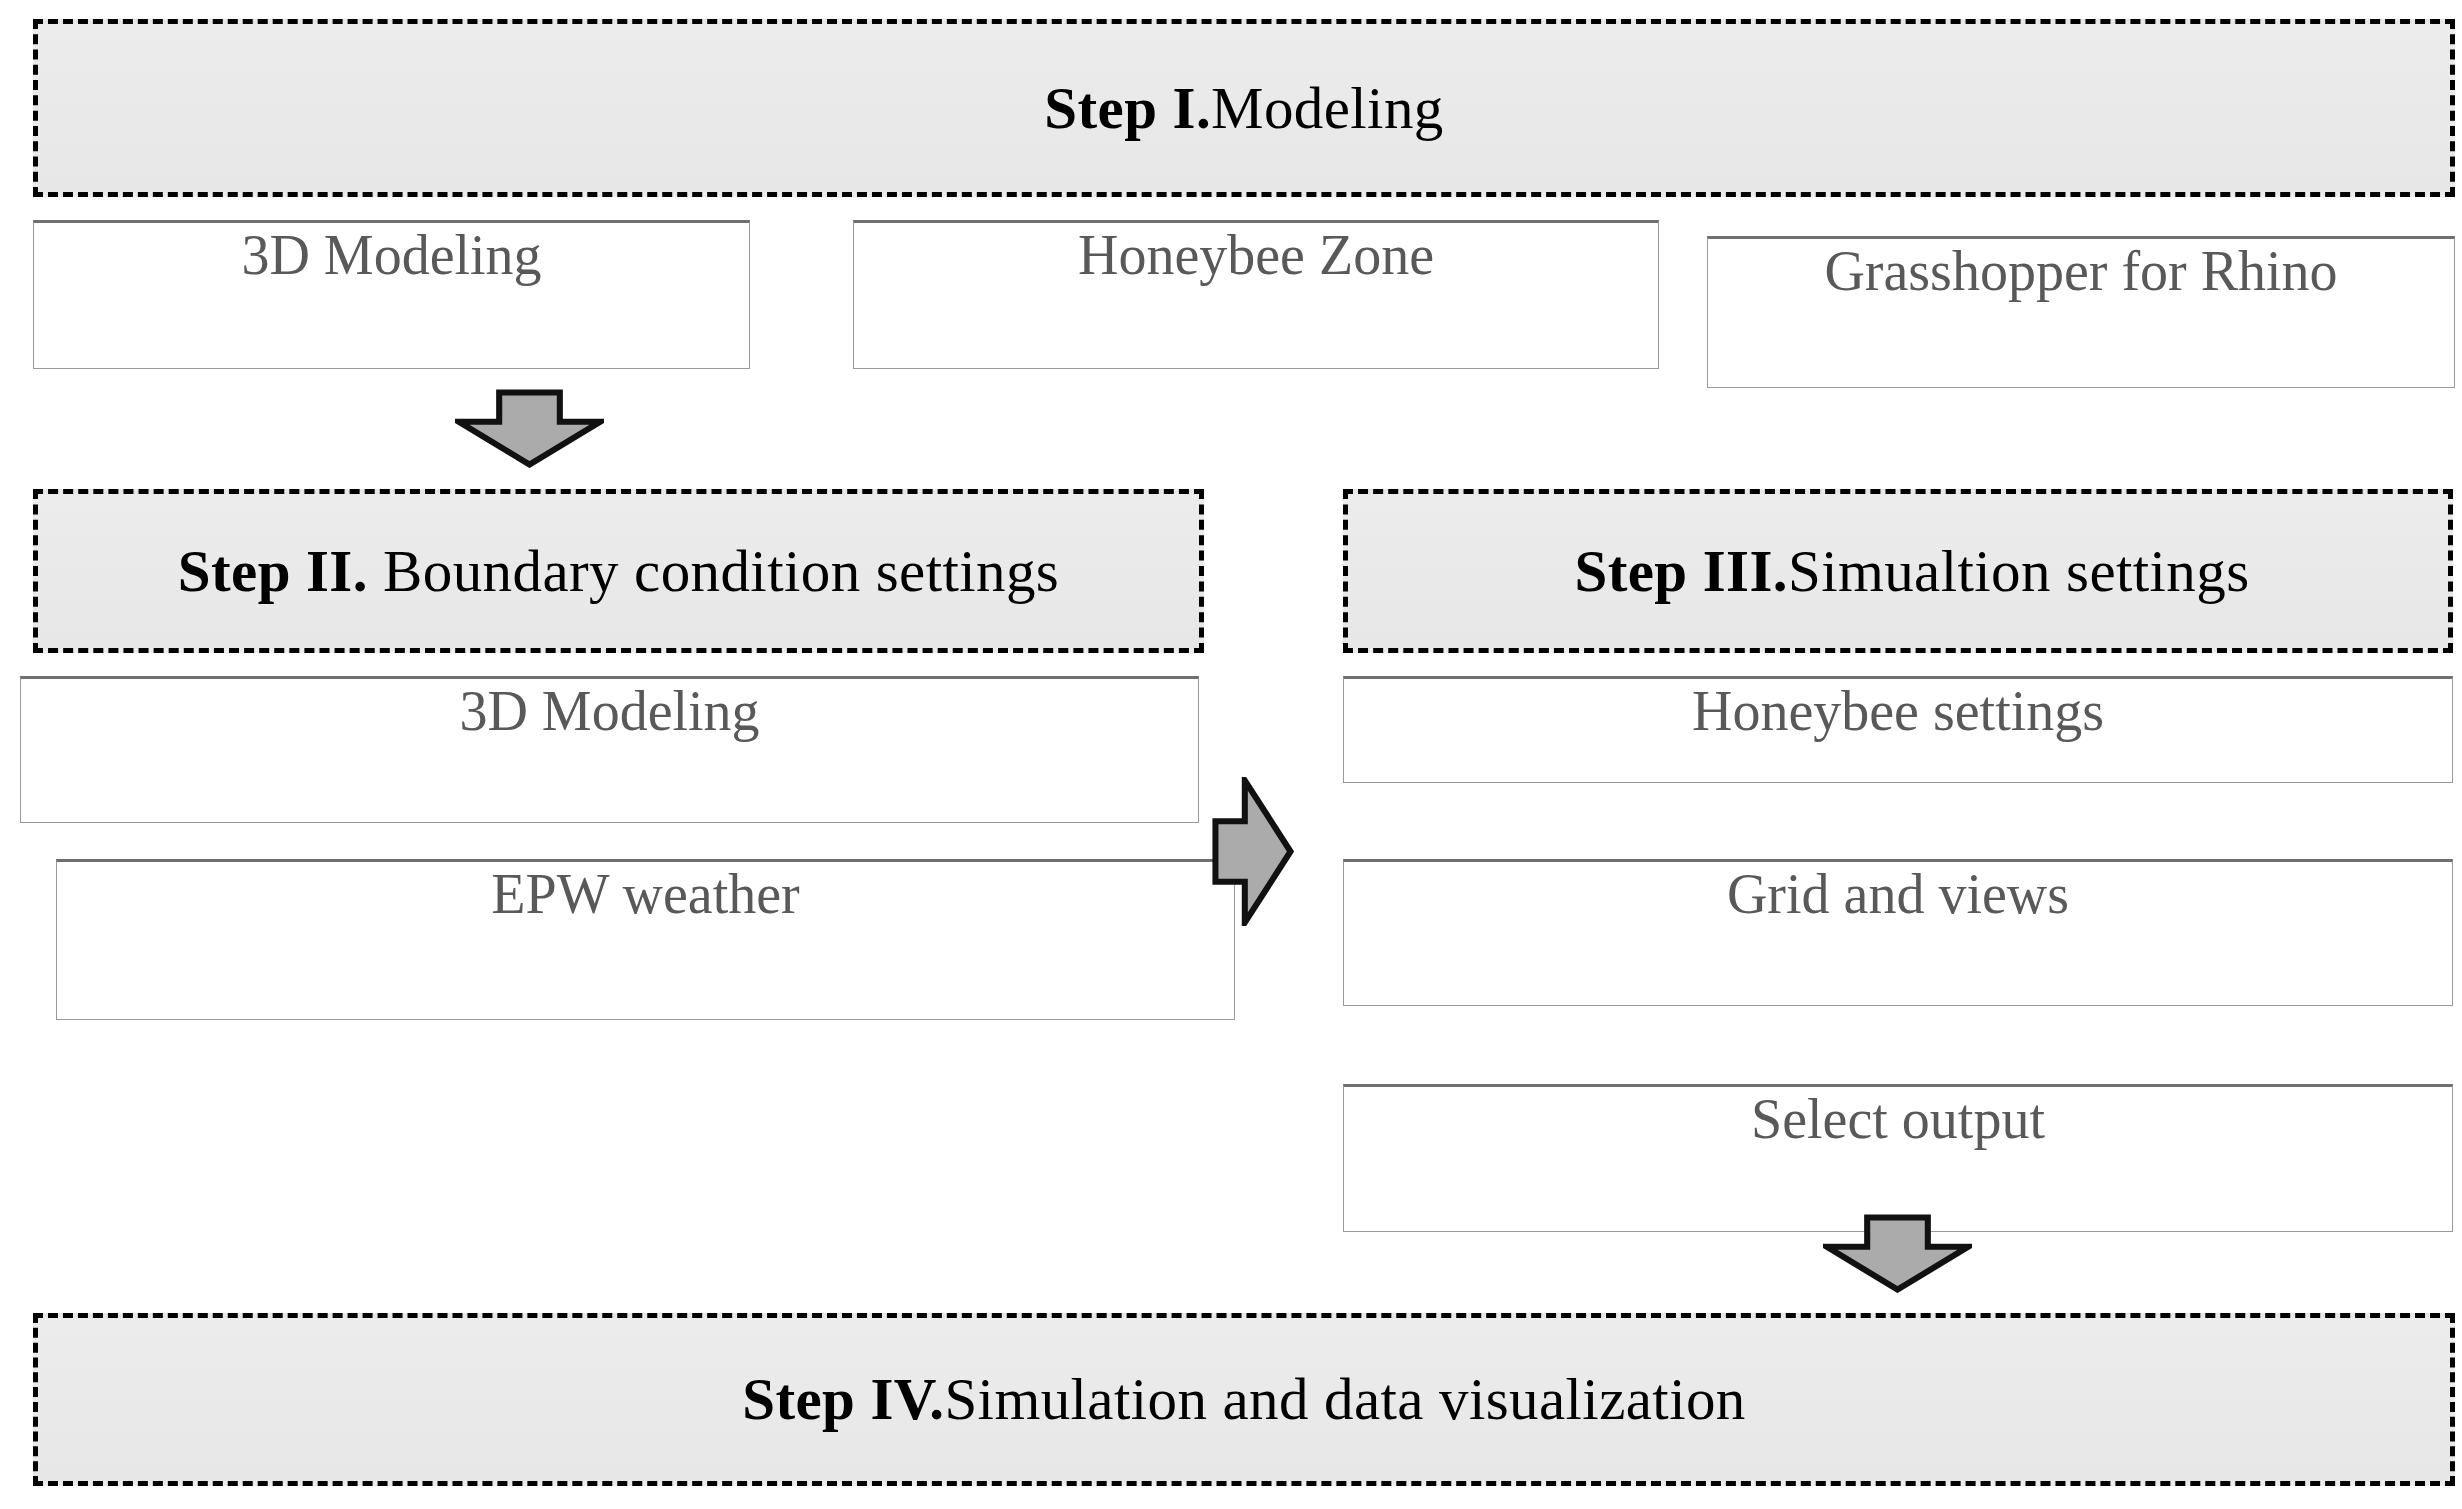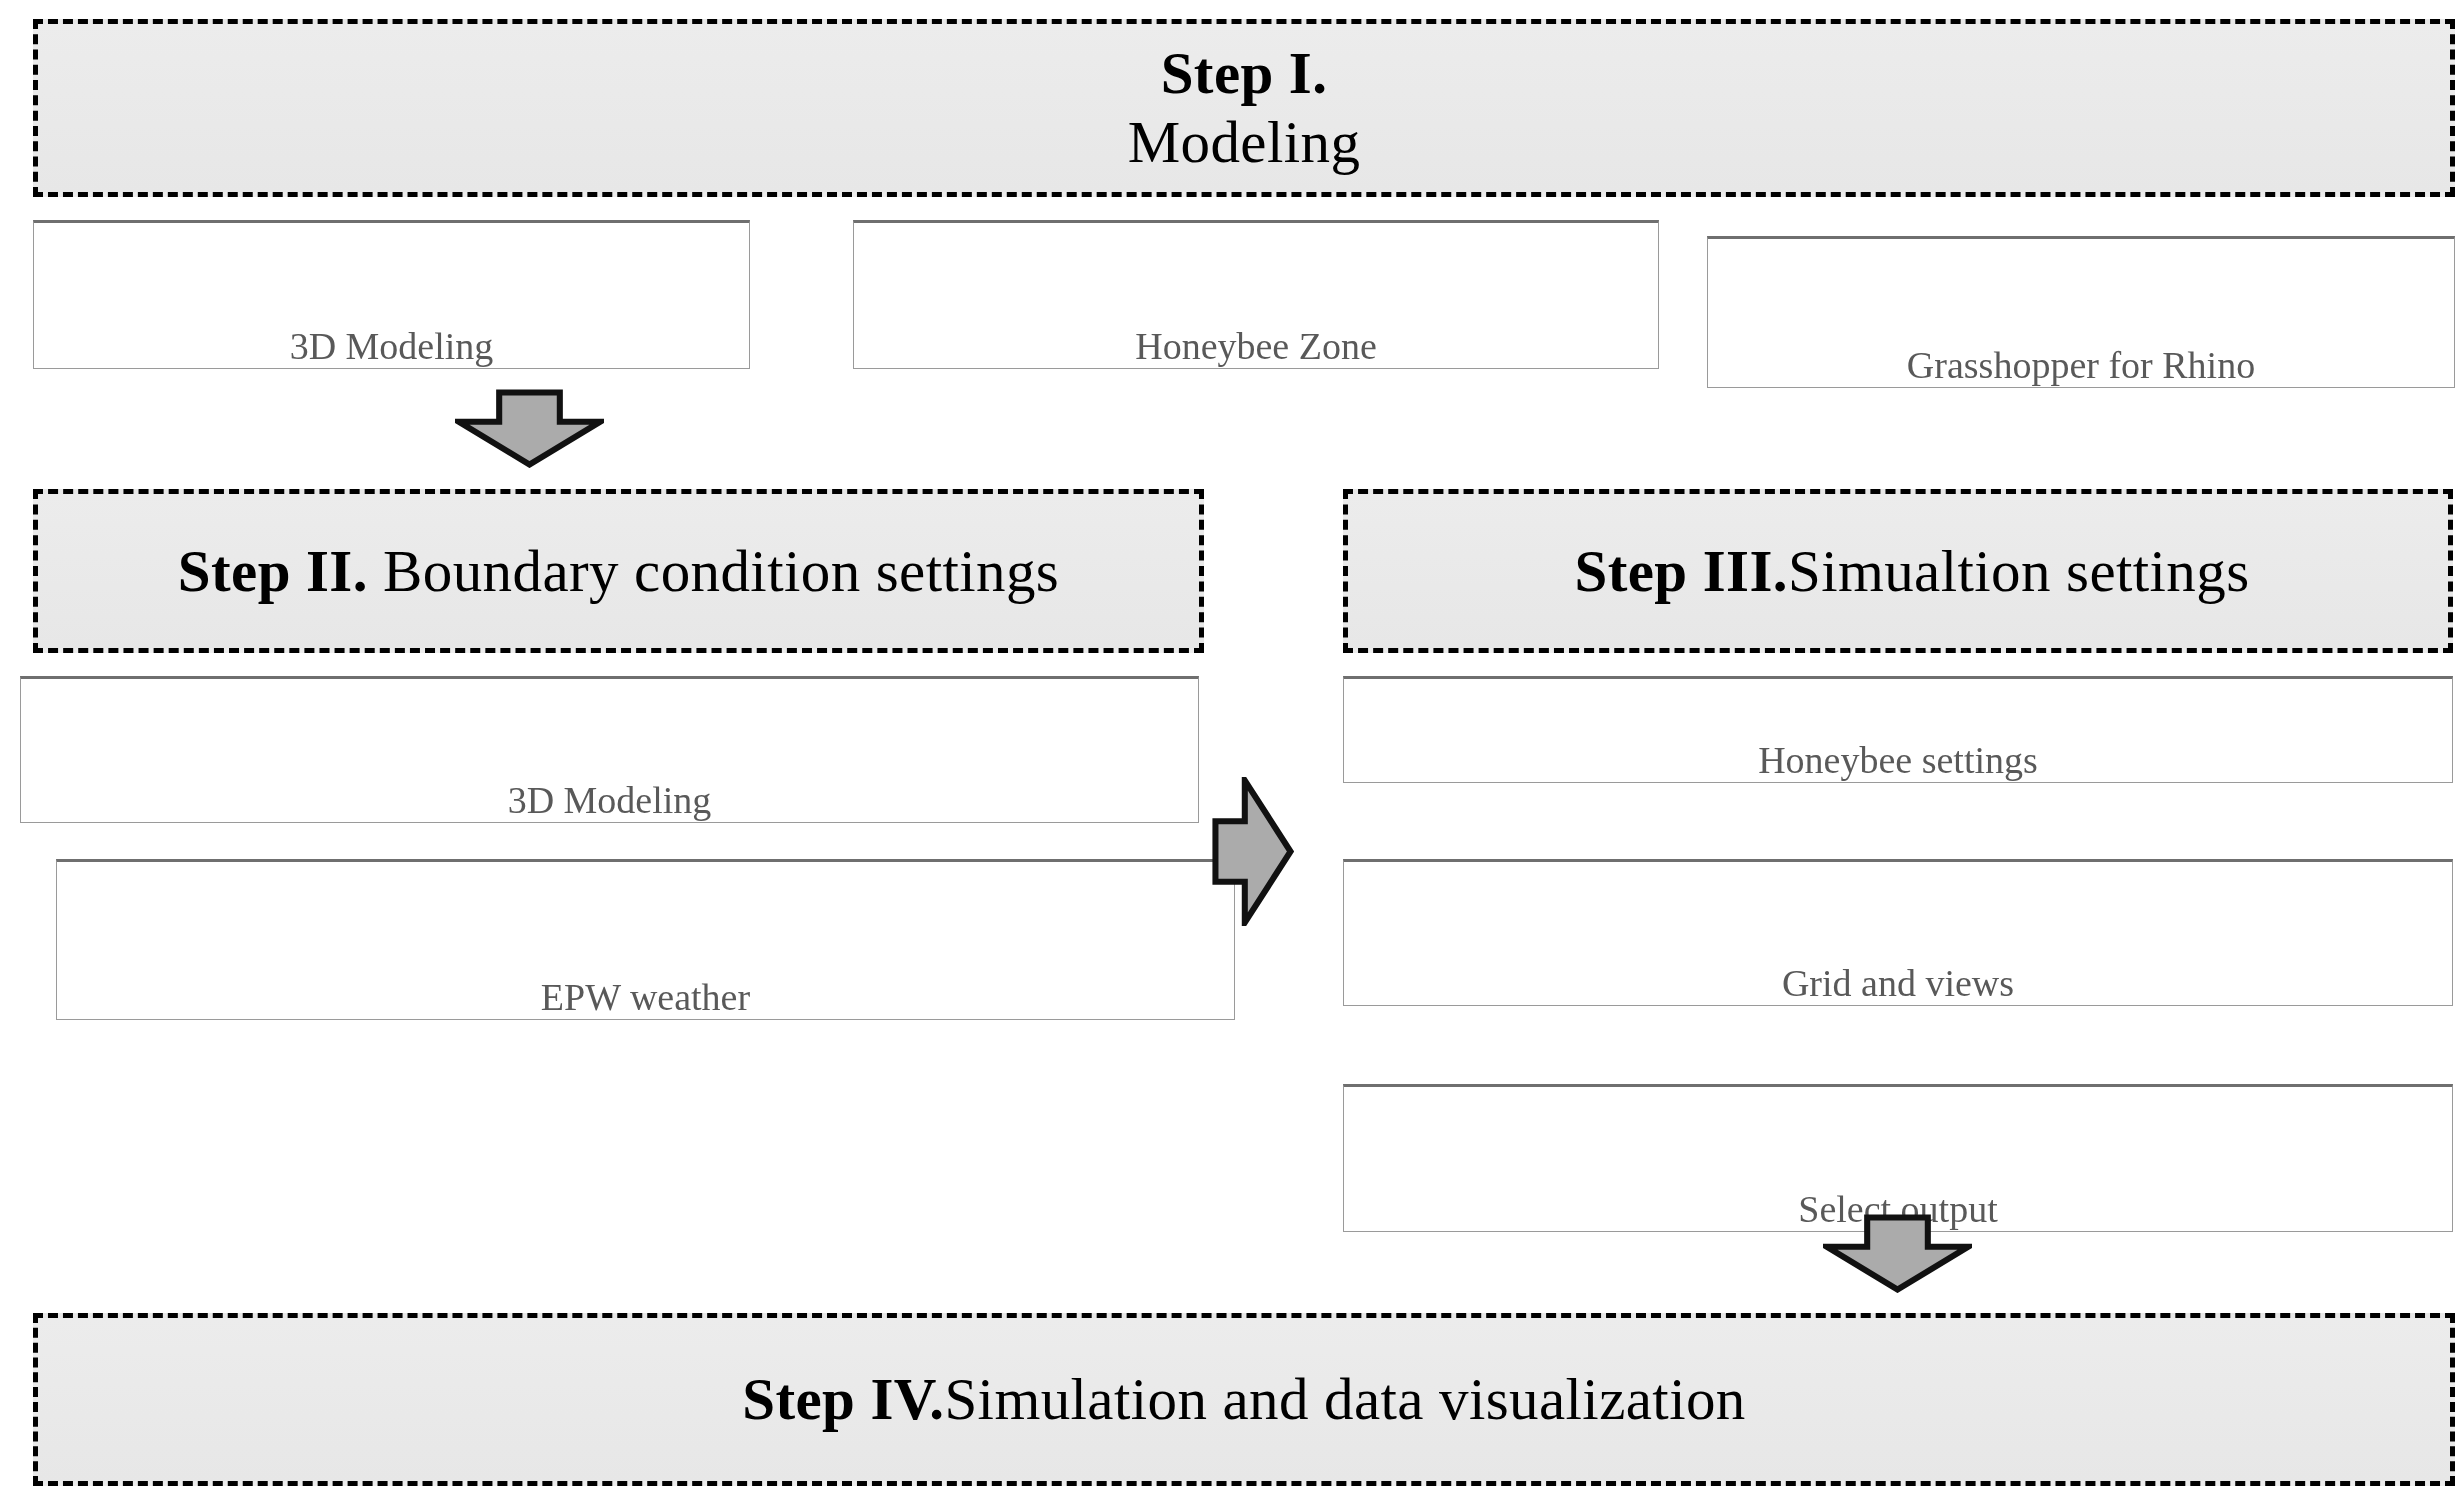--- a/index.html
+++ b/index.html
@@ -25,35 +25,35 @@
     white-space: pre;
   }
   .hdr .b { font-weight: bold; }
   .box {
     position: absolute;
     background: #ffffff;
     border: 1.7px solid #9a9a9a;
     border-top: 3.5px solid #6f6f6f;
     box-sizing: border-box;
     display: flex;
-    align-items: flex-end;
+    align-items: flex-start;
     justify-content: center;
     color: #595959;
-    font-size: 38px;
+    font-size: 56px;
     white-space: pre;
   }
   .arrow { position: absolute; }
   .arrow svg { display: block; width: 100%; height: 100%; }
 </style>
 </head>
 <body>
 
 <div id="canvas">
 
-  <div class="hdr" style="left:33px; top:19px; width:2422px; height:178px;flex-direction:column;">
+  <div class="hdr" style="left:33px; top:19px; width:2422px; height:178px;">
     <span class="b">Step I.</span><span>Modeling</span>
   </div>
 
   <div class="box" style="left:33px; top:220px; width:717px; height:149px;">
     <span>3D Modeling</span>
   </div>
   <div class="box" style="left:853px; top:220px; width:806px; height:149px;">
     <span>Honeybee Zone</span>
   </div>
   <div class="box" style="left:1707px; top:236px; width:748px; height:152px;">

